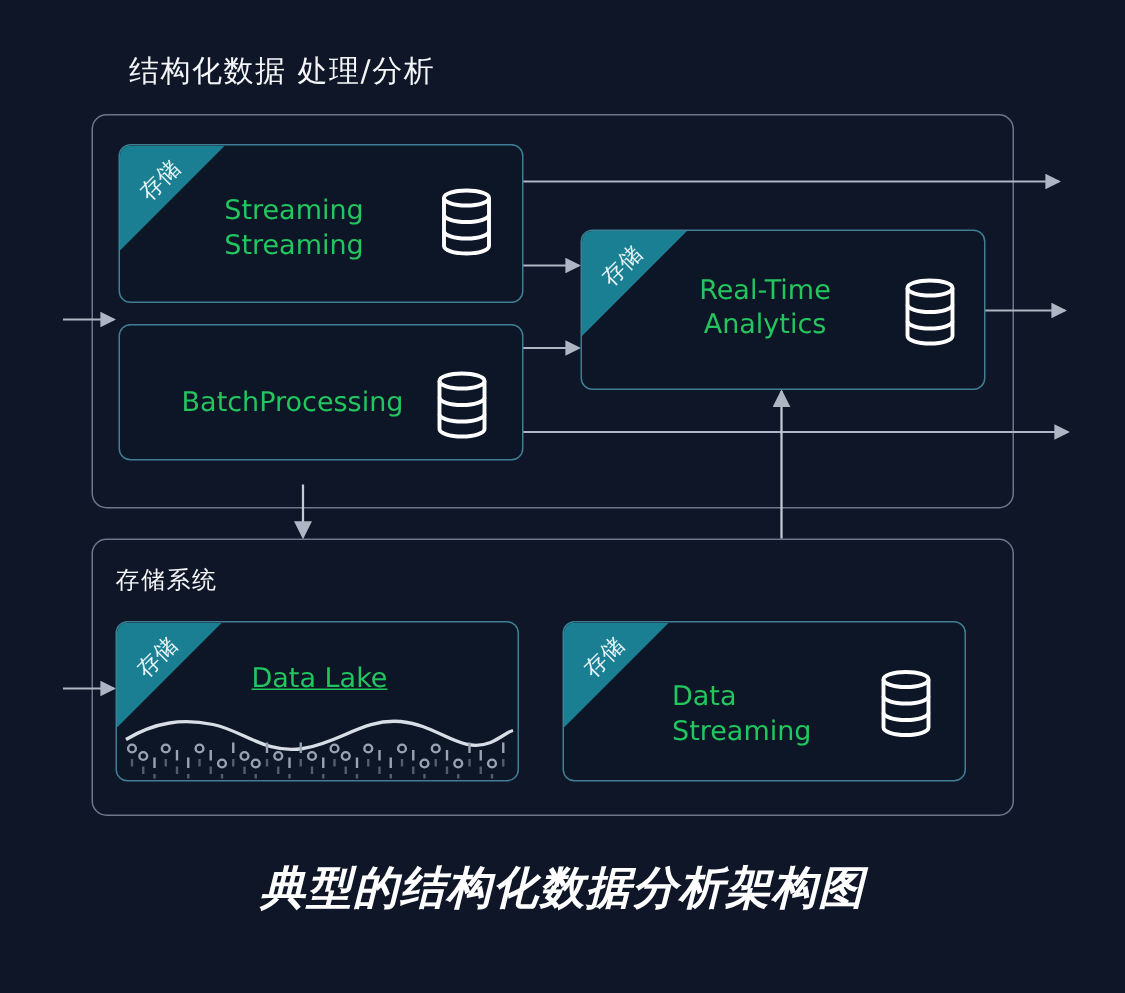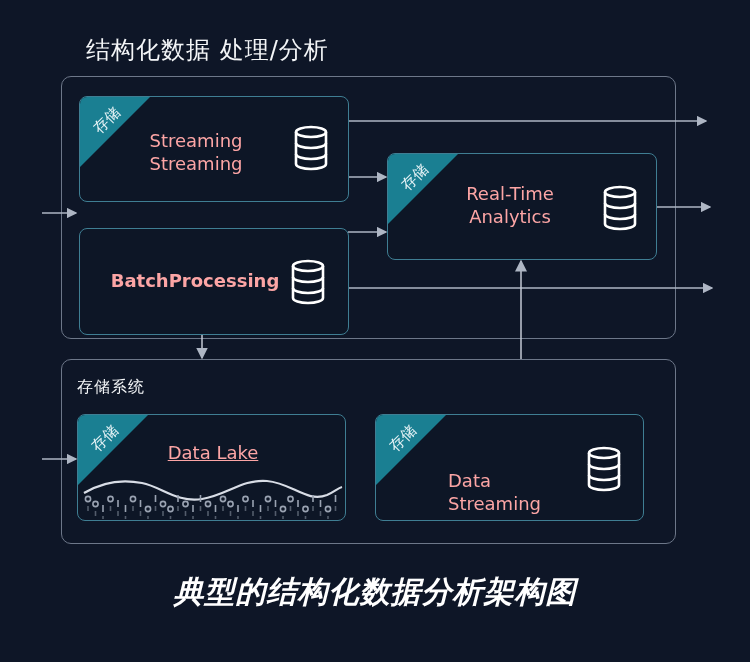--- a/index.html
+++ b/index.html
@@ -4,41 +4,41 @@
 <style>
   html, body { margin:0; padding:0; }
   body {
     width:750px; height:662px; overflow:hidden;
     background:#0e1627;
     font-family:"DejaVu Sans", "Liberation Sans", sans-serif;
     color:#f2f4f7;
     position:relative;
   }
   .section-title {
-    position:absolute; font-size:24px; color:#f4f6f8; letter-spacing:1px; white-space:nowrap;
+    position:absolute; font-size:20px; color:#f4f6f8; letter-spacing:1px; white-space:nowrap;
   }
   .group {
     position:absolute; border:1.5px solid #6d7789; border-radius:10px; box-sizing:border-box;
   }
   .node {
     position:absolute; border:1.5px solid #3f7e93; border-radius:8px; box-sizing:border-box;
     background:#0d1626; overflow:hidden;
   }
   .tag {
     position:absolute; left:0; top:0; width:70px; height:70px;
     background:#1a7f92;
     clip-path:polygon(0 0, 100% 0, 0 100%);
   }
   .tag-label {
     position:absolute; left:2px; top:14px; width:50px; text-align:center;
     font-size:15px; color:#e8f4f7; transform:rotate(-45deg); transform-origin:center;
     white-space:nowrap;
   }
   .node-label {
-    position:absolute; font-size:18px; line-height:23px; color:#fca5a5; text-align:center;
+    position:absolute; font-size:18px; line-height:23px; color:#22c55e; text-align:center;
     font-family:"DejaVu Sans", sans-serif;
   }
   .db-icon { position:absolute; width:36px; height:46px; }
   .footer-title {
     position:absolute; left:0; width:750px; top:572px; text-align:center;
     font-size:30px; font-weight:bold; color:#ffffff; letter-spacing:1px;font-style:italic;
   }
   svg.lines { position:absolute; left:0; top:0; }
 </style>
 </head>
@@ -77,21 +77,21 @@
   <svg class="db-icon" style="left:213px; top:28px;" viewBox="0 0 36 46">
     <g fill="none" stroke="#ffffff" stroke-width="2.6">
       <ellipse cx="18" cy="7" rx="15" ry="5"></ellipse>
       <path d="M3,7 V39 A15,5 0 0 0 33,39 V7"></path>
       <path d="M3,18 A15,5 0 0 0 33,18"></path>
       <path d="M3,29 A15,5 0 0 0 33,29"></path>
     </g>
   </svg>
 </div>
 
-<div class="node" style="left:79px; top:228px; width:270px; height:107px;font-weight:bold;">
+<div class="node" style="left:79px; top:216px; width:270px; height:91px;">
   <div class="node-label" style="left:30px; top:40px; width:170px;">BatchProcessing</div>
   <svg class="db-icon" style="left:210px; top:30px;" viewBox="0 0 36 46">
     <g fill="none" stroke="#ffffff" stroke-width="2.6">
       <ellipse cx="18" cy="7" rx="15" ry="5"></ellipse>
       <path d="M3,7 V39 A15,5 0 0 0 33,39 V7"></path>
       <path d="M3,18 A15,5 0 0 0 33,18"></path>
       <path d="M3,29 A15,5 0 0 0 33,29"></path>
     </g>
   </svg>
 </div>
@@ -188,21 +188,21 @@
         <line x1="246" x2="246" y1="43" y2="48" stroke-opacity="0.5"></line>
         <line x1="253.5" x2="253.5" y1="22" y2="29"></line>
         <line x1="253.5" x2="253.5" y1="33" y2="38" stroke-opacity="0.5"></line>
       </g>
   </svg>
 </div>
 
 <div class="node" style="left:375px; top:414px; width:269px; height:107px;">
   <div class="tag"></div>
   <div class="tag-label">存储</div>
-  <div class="node-label" style="left:72px; top:38px; width:120px; text-align:left;margin-top:16px;">
+  <div class="node-label" style="left:72px; top:38px; width:120px; text-align:left;">
     <div>Data</div>
     <div>Streaming</div>
   </div>
   <svg class="db-icon" style="left:210px; top:31px;" viewBox="0 0 36 46">
     <g fill="none" stroke="#ffffff" stroke-width="2.6">
       <ellipse cx="18" cy="7" rx="15" ry="5"></ellipse>
       <path d="M3,7 V39 A15,5 0 0 0 33,39 V7"></path>
       <path d="M3,18 A15,5 0 0 0 33,18"></path>
       <path d="M3,29 A15,5 0 0 0 33,29"></path>
     </g>

